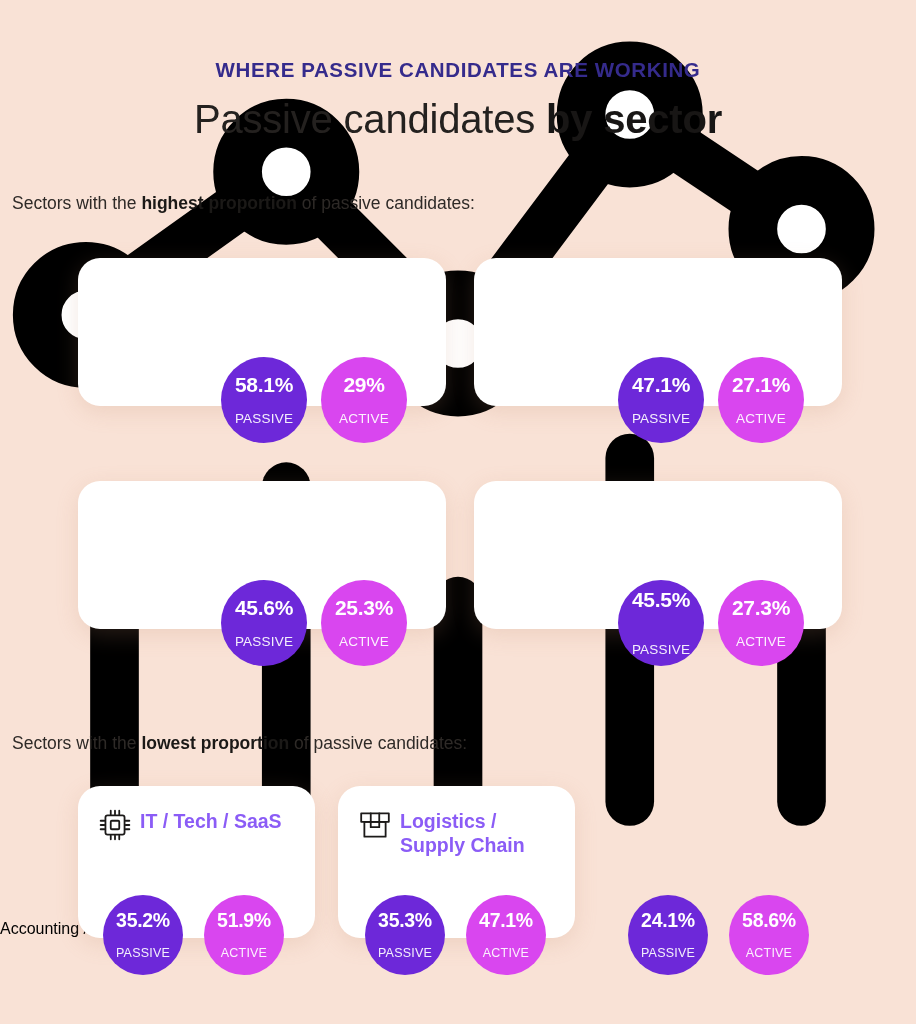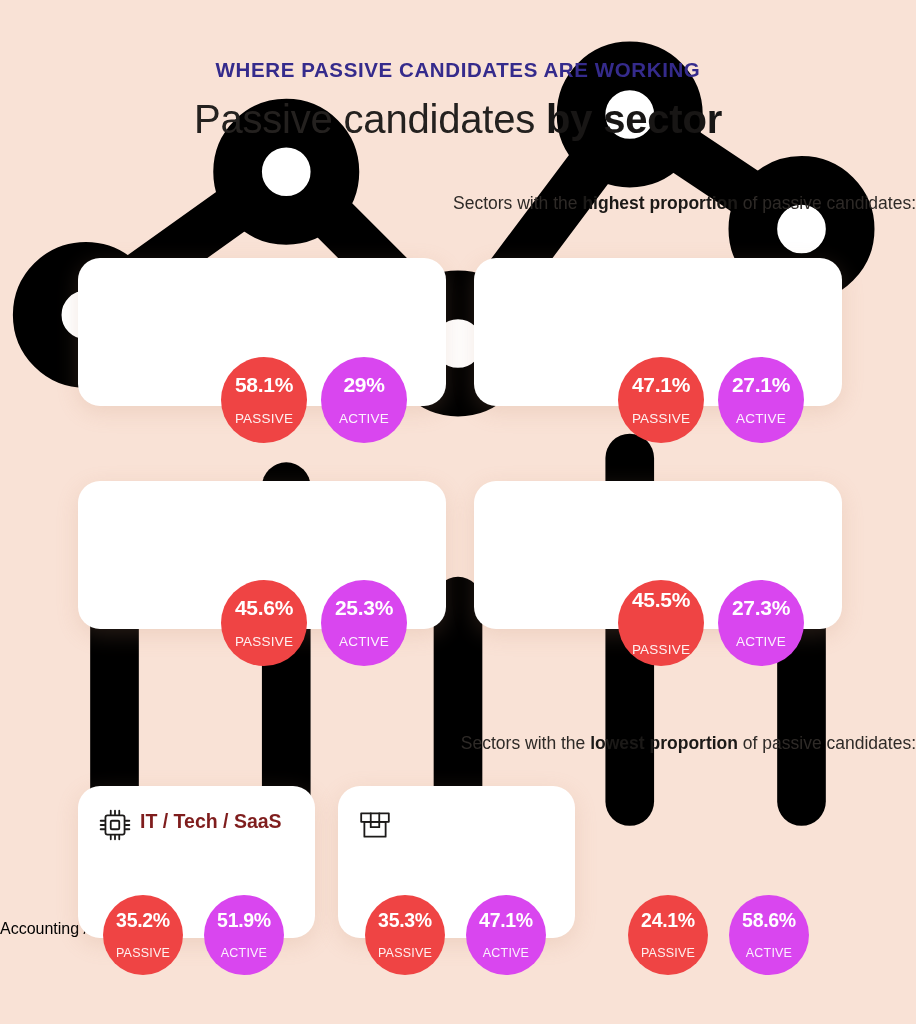--- a/index.html
+++ b/index.html
@@ -21,43 +21,43 @@
   }
   .title {
     position:absolute; top:97px; left:0; width:916px;
     text-align:center;
     font-size:40px; font-weight:400; color:#24211F;
     letter-spacing:-0.2px;
   }
   .title b { font-weight:bold; color:#181615; }
 
   .section-label {
-    position:absolute; left:0; width:916px; text-align:right;
-    font-size:17.5px; color:#2E2A27; font-weight:400;
+    position:absolute; left:0; width:916px; text-align:left;
+    font-size:17.5px; color:#2E2A27; font-weight:400;padding-left:12px;
   }
   .section-label b { font-weight:bold; color:#1B1917; }
   #label-high { top:193px; }
   #label-low  { top:733px; }
 
   
   .card {
     position:absolute;
     background:#FFFFFF;
     border-radius:22px;
     box-shadow:0 6px 22px rgba(196,142,112,0.20);
   }
   .card .icon {
     position:absolute;
     width:34px; height:34px;
     color:#1C1A19;
   }
   .card .icon svg { width:100%; height:100%; display:block; }
   .card .cardtitle {
     position:absolute;
-    font-size:19.5px; font-weight:bold; color:#7f1d1d;
+    font-size:19.5px; font-weight:bold; color:#8b5cf6;
     line-height:1.22;
     white-space:pre-line;
   }
 
   
   .big { width:368px; height:148px; }
   #card-accounting { left:78px;  top:258px; }
   #card-education  { left:474px; top:258px; }
   #card-retail     { left:78px;  top:481px; }
   #card-healthcare { left:474px; top:481px; }
@@ -81,21 +81,21 @@
   .bubble .pct {
     font-size:21px; font-weight:bold; letter-spacing:-0.3px;
     line-height:1;
   }
   .bubble .lab {
     font-size:13.5px; font-weight:400; letter-spacing:0.2px;
     line-height:1; margin-top:17px;
     color:rgba(255,255,255,0.92);
     text-align:center;
   }
-  .passive { background:#ef4444; }
+  .passive { background:#6d28d9; }
   .active  { background:#d946ef; }
 
   .bub-big   { width:86px; height:86px; }
   .bub-small { width:80px; height:80px; }
   .bub-small .pct { font-size:19.5px; }
   .bub-small .lab { font-size:12.5px; }
 </style>
 </head>
 <body>
 
@@ -215,20 +215,22 @@
       <svg viewBox="0 0 32 32" fill="none" stroke="currentColor" stroke-width="1.7" stroke-linecap="round" stroke-linejoin="round">
         <rect x="3" y="5" width="26" height="8"></rect>
         <rect x="6" y="13" width="20" height="14"></rect>
         <line x1="12" y1="5" x2="12" y2="13"></line>
         <line x1="20" y1="5" x2="20" y2="13"></line>
         <line x1="12" y1="13" x2="12" y2="18"></line>
         <line x1="20" y1="13" x2="20" y2="18"></line>
         <line x1="12" y1="18" x2="20" y2="18"></line>
       </svg>
     </span>
+    <span class="cardtitle">Logistics /
+Supply Chain</span>
   </div>
 
 
   
   <div class="bubble bub-small passive" style="left:103px; top:895px;">
     <span class="pct">35.2%</span>
     <span class="lab">PASSIVE</span>
   </div>
   <div class="bubble bub-small active" style="left:204px; top:895px;">
     <span class="pct">51.9%</span>

